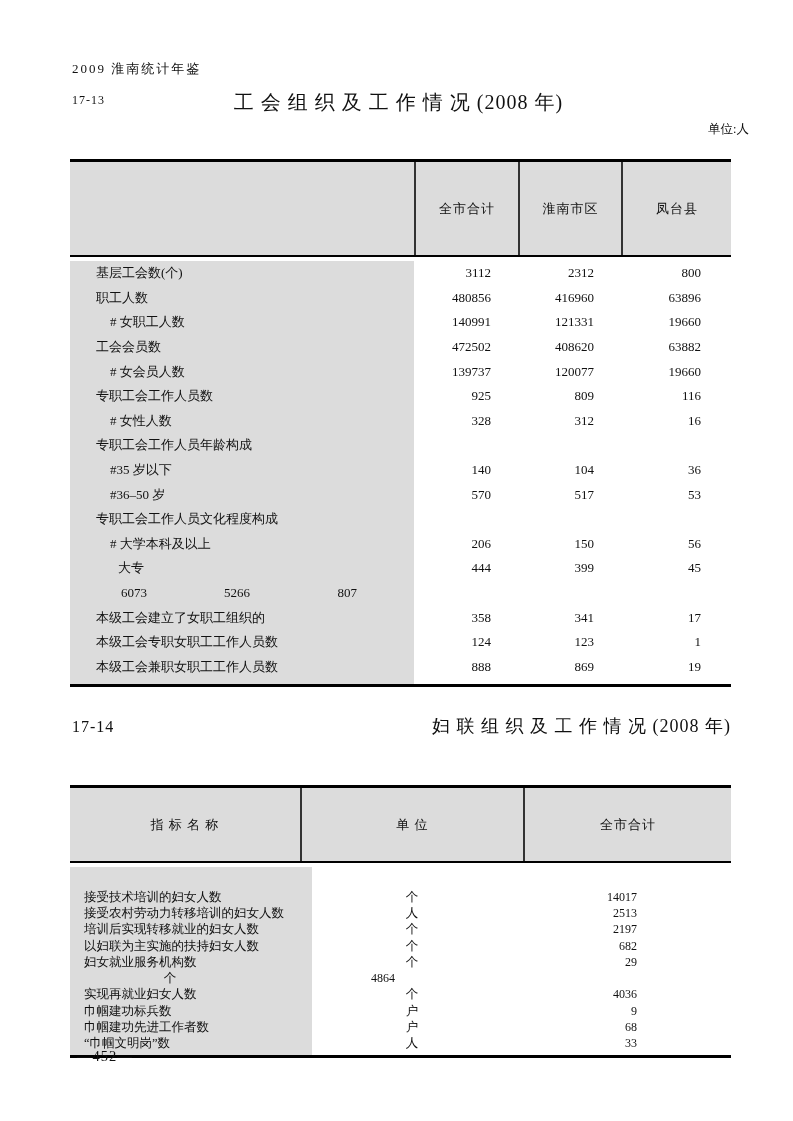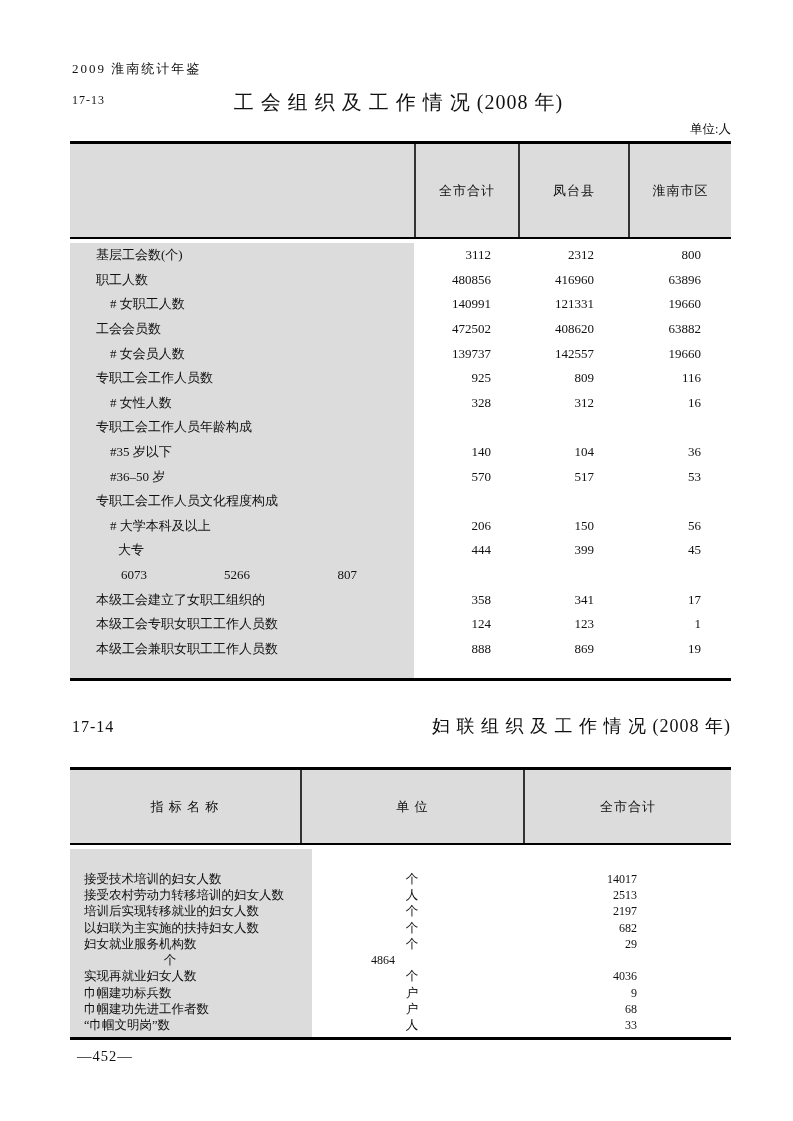--- a/index.html
+++ b/index.html
@@ -7,25 +7,25 @@
     width:793px;height:1121px;background:#ffffff;
     font-family:"Liberation Serif","DejaVu Serif",serif;
     color:#111;position:relative;overflow:hidden;
   }
   .abs{position:absolute;}
   
   .yearbook-header{left:72px;top:60px;font-size:13px;letter-spacing:2px;}
   
   .table-no{left:72px;top:93px;font-size:12px;letter-spacing:1px;}
   .section-title{left:68px;top:89px;width:661px;text-align:center;font-size:20px;letter-spacing:1px;}
-  .unit-note{left:70px;top:121px;width:661px;text-align:right;font-size:12.5px;}
+  .unit-note{left:88px;top:121px;width:661px;text-align:right;font-size:12.5px;}
   .table-no-2{left:72px;top:718px;font-size:16px;letter-spacing:1px;}
   .section-title-2{left:70px;top:714px;width:661px;text-align:right;font-size:18px;letter-spacing:1px;}
   
-  .tbl{position:absolute;left:70px;width:661px;}
+  .tbl{position:absolute;left:70px;width:661px;margin-top:18px;}
   .t1{top:141px;}
   .t2{top:767px;}
   .t-header{
     display:flex;background:#dcdcdc;
     border-top:3px solid #000;border-bottom:2px solid #000;
   }
   .t1 .t-header{height:93px;}
   .t2 .t-header{height:73px;}
   .h-col{
     display:flex;align-items:center;justify-content:center;
@@ -33,21 +33,21 @@
   }
   .h-div{border-left:2px solid #333;}
   .t1 .h-stub{width:344px;}
   .t1 .hc1{width:104px;}
   .t1 .hc2{width:103px;}
   .t1 .hc3{width:110px;}
   .t2 .hc1{width:242px;}
   .t2 .hc2{width:235px;}
   .t2 .hc3{width:219px;}
   .t-body{position:relative;margin-top:4px;border-bottom:3px solid #000;}
-  .t1 .t-body{padding-bottom:17px;}
+  .t1 .t-body{padding-bottom:5px;}
   .t2 .t-body{padding-top:22px;padding-bottom:3px;}
   .stub-bg{position:absolute;left:0;top:0;bottom:0;background:#dcdcdc;}
   .t1 .stub-bg{width:344px;}
   .t2 .stub-bg{width:242px;}
   .row{position:relative;display:flex;align-items:center;}
   .t1 .row{height:24.6px;}
   .t2 .row{height:16.3px;}
   .cell-label{box-sizing:border-box;white-space:nowrap;}
   .t1 .cell-label{width:344px;padding-left:26px;font-size:13px;}
   .t1 .cell-label.ind1{padding-left:40px;}
@@ -69,22 +69,22 @@
 <div class="abs yearbook-header">2009 淮南统计年鉴</div>
 
 <div class="abs table-no">17-13</div>
 <div class="abs section-title">工 会 组 织 及 工 作 情 况 (2008 年)</div>
 <div class="abs unit-note">单位:人</div>
 
 <div class="tbl t1">
   <div class="t-header">
     <div class="h-col h-stub"></div>
     <div class="h-col h-div hc1">全市合计</div>
+    <div class="h-col h-div hc2">淮南市区</div>
     <div class="h-col h-div hc3">凤台县</div>
-    <div class="h-col h-div hc2">淮南市区</div>
   </div>
   <div class="t-body">
     <div class="stub-bg"></div>
   <div class="row">
         <div class="cell-label">基层工会数(个)</div>
         <div class="cell-val v1">3112</div>
         <div class="cell-val v2">2312</div>
         <div class="cell-val v3">800</div>
       </div>
       <div class="row">
@@ -101,21 +101,21 @@
       </div>
       <div class="row">
         <div class="cell-label">工会会员数</div>
         <div class="cell-val v1">472502</div>
         <div class="cell-val v2">408620</div>
         <div class="cell-val v3">63882</div>
       </div>
       <div class="row">
         <div class="cell-label ind1"># 女会员人数</div>
         <div class="cell-val v1">139737</div>
-        <div class="cell-val v2">142557</div>
+        <div class="cell-val v2">120077</div>
         <div class="cell-val v3">19660</div>
       </div>
       <div class="row">
         <div class="cell-label">专职工会工作人员数</div>
         <div class="cell-val v1">925</div>
         <div class="cell-val v2">809</div>
         <div class="cell-val v3">116</div>
       </div>
       <div class="row">
         <div class="cell-label ind1"># 女性人数</div>

